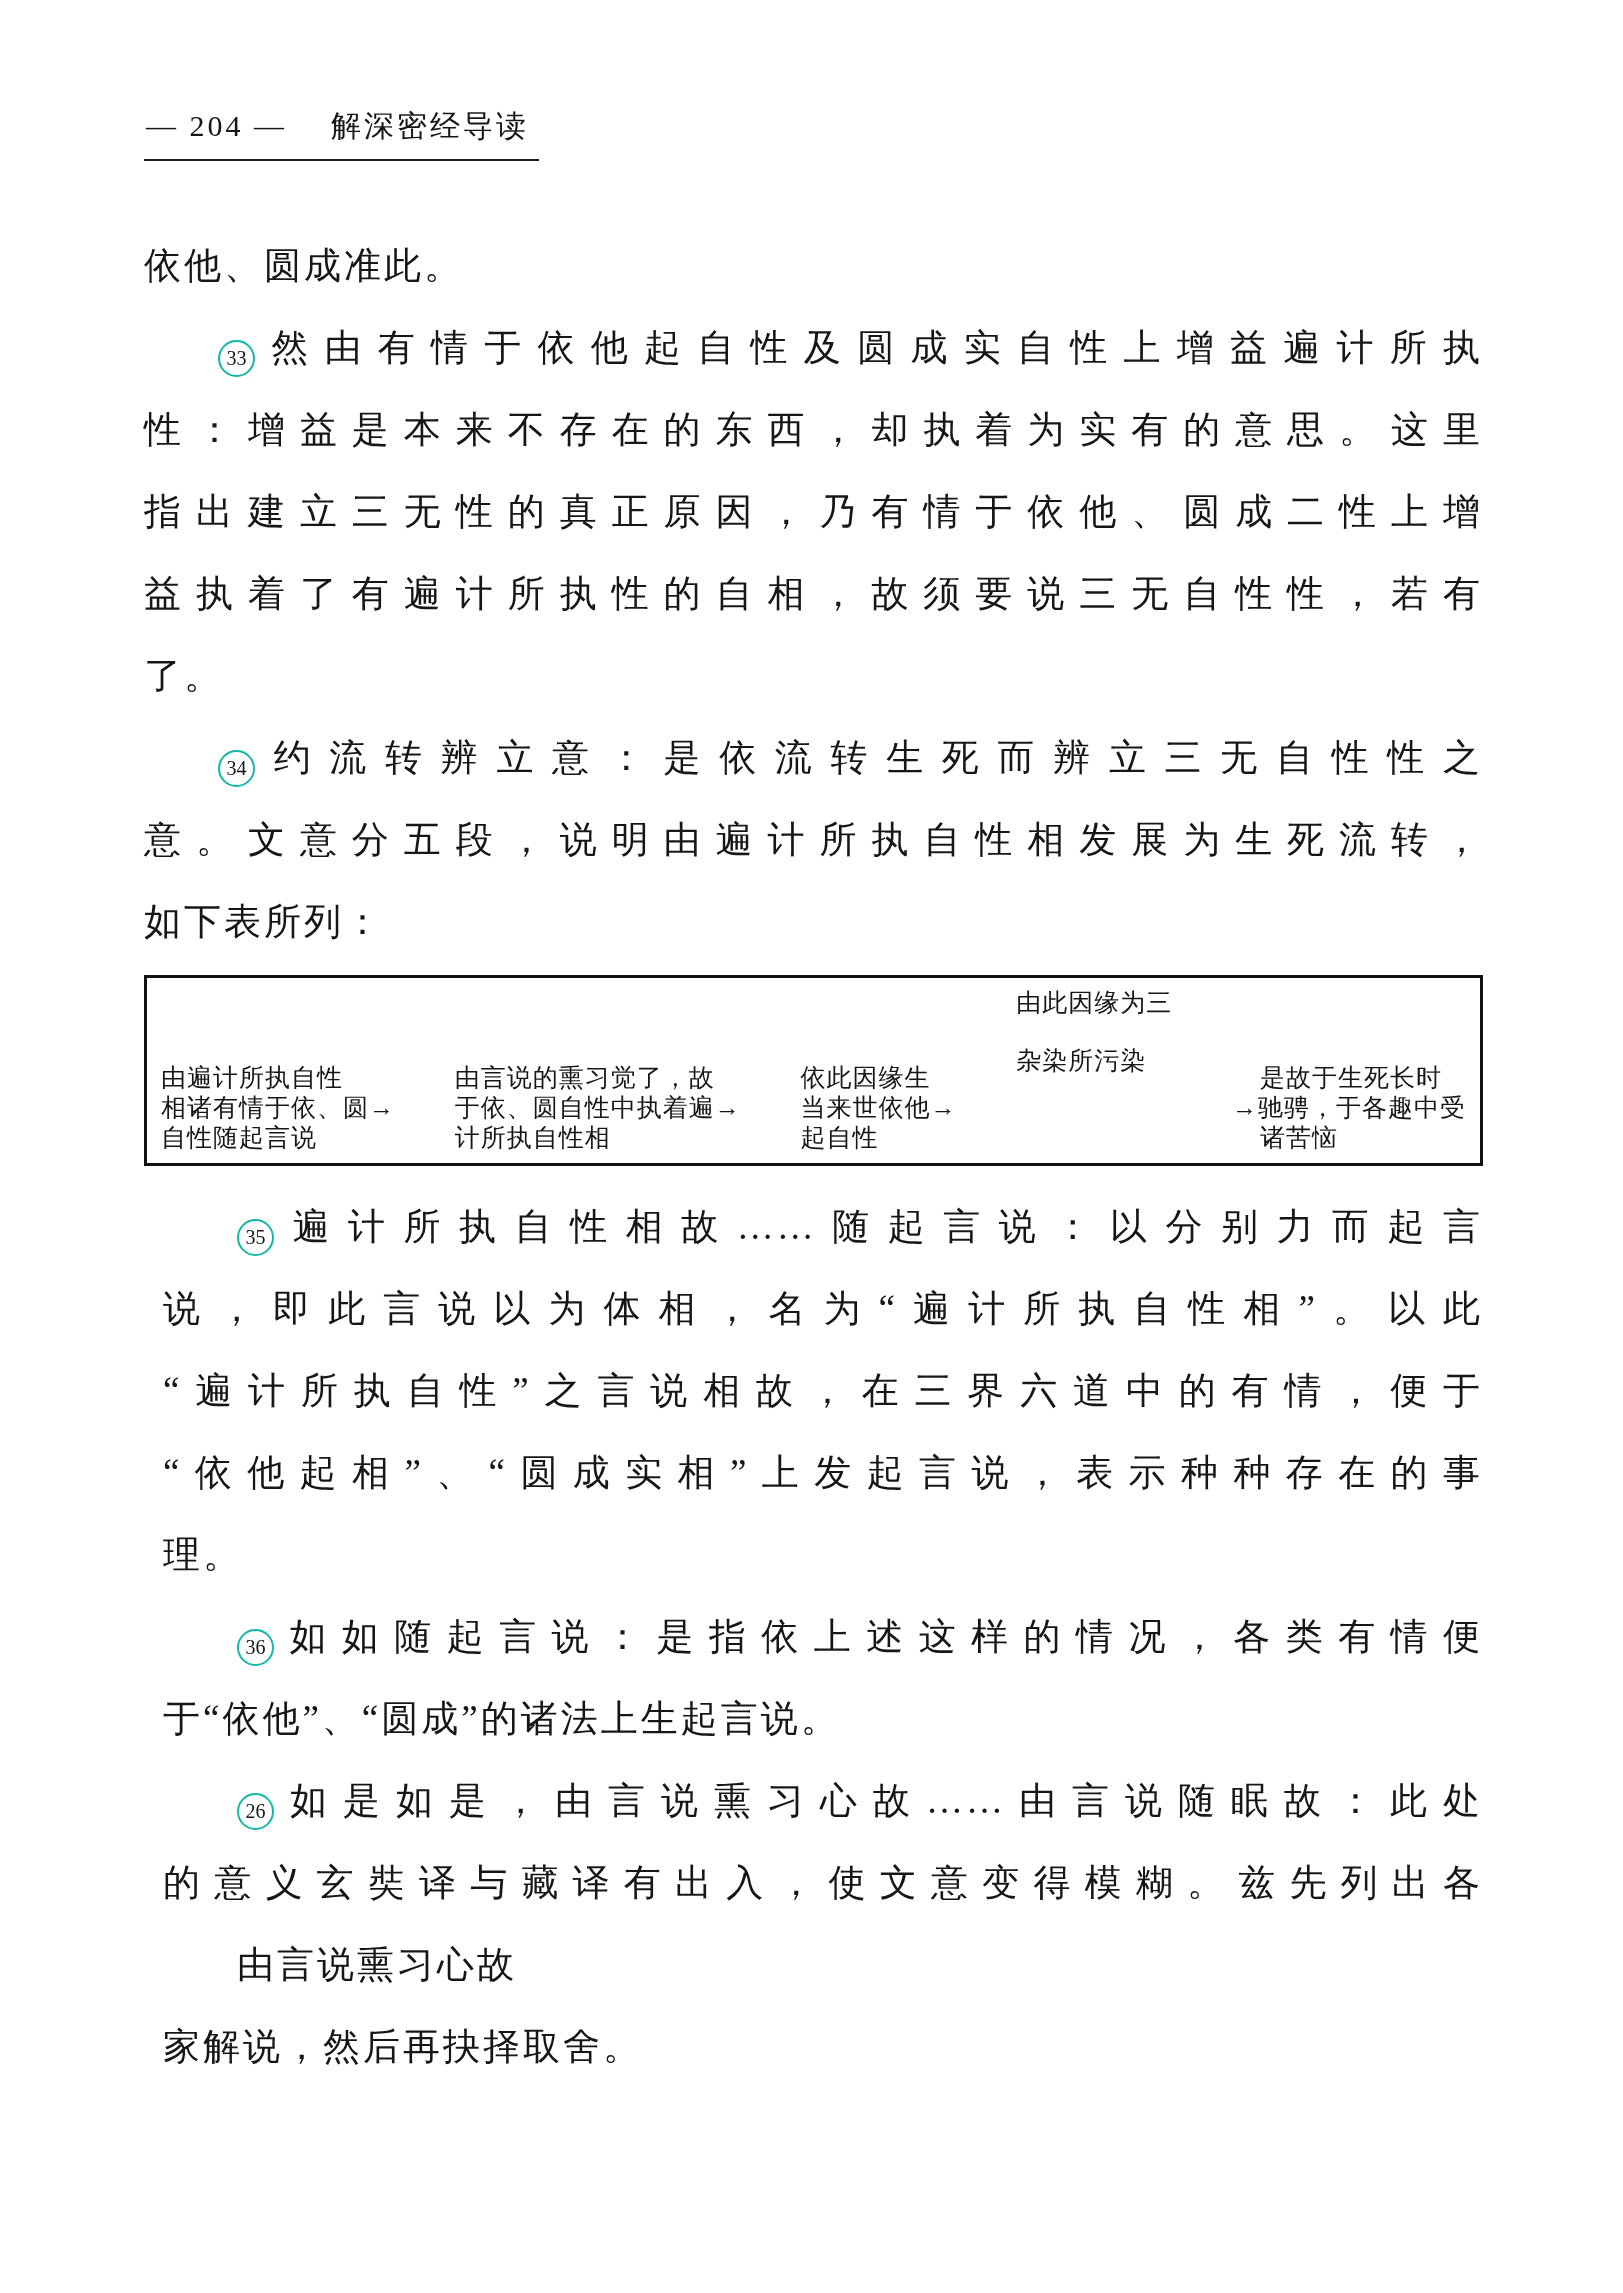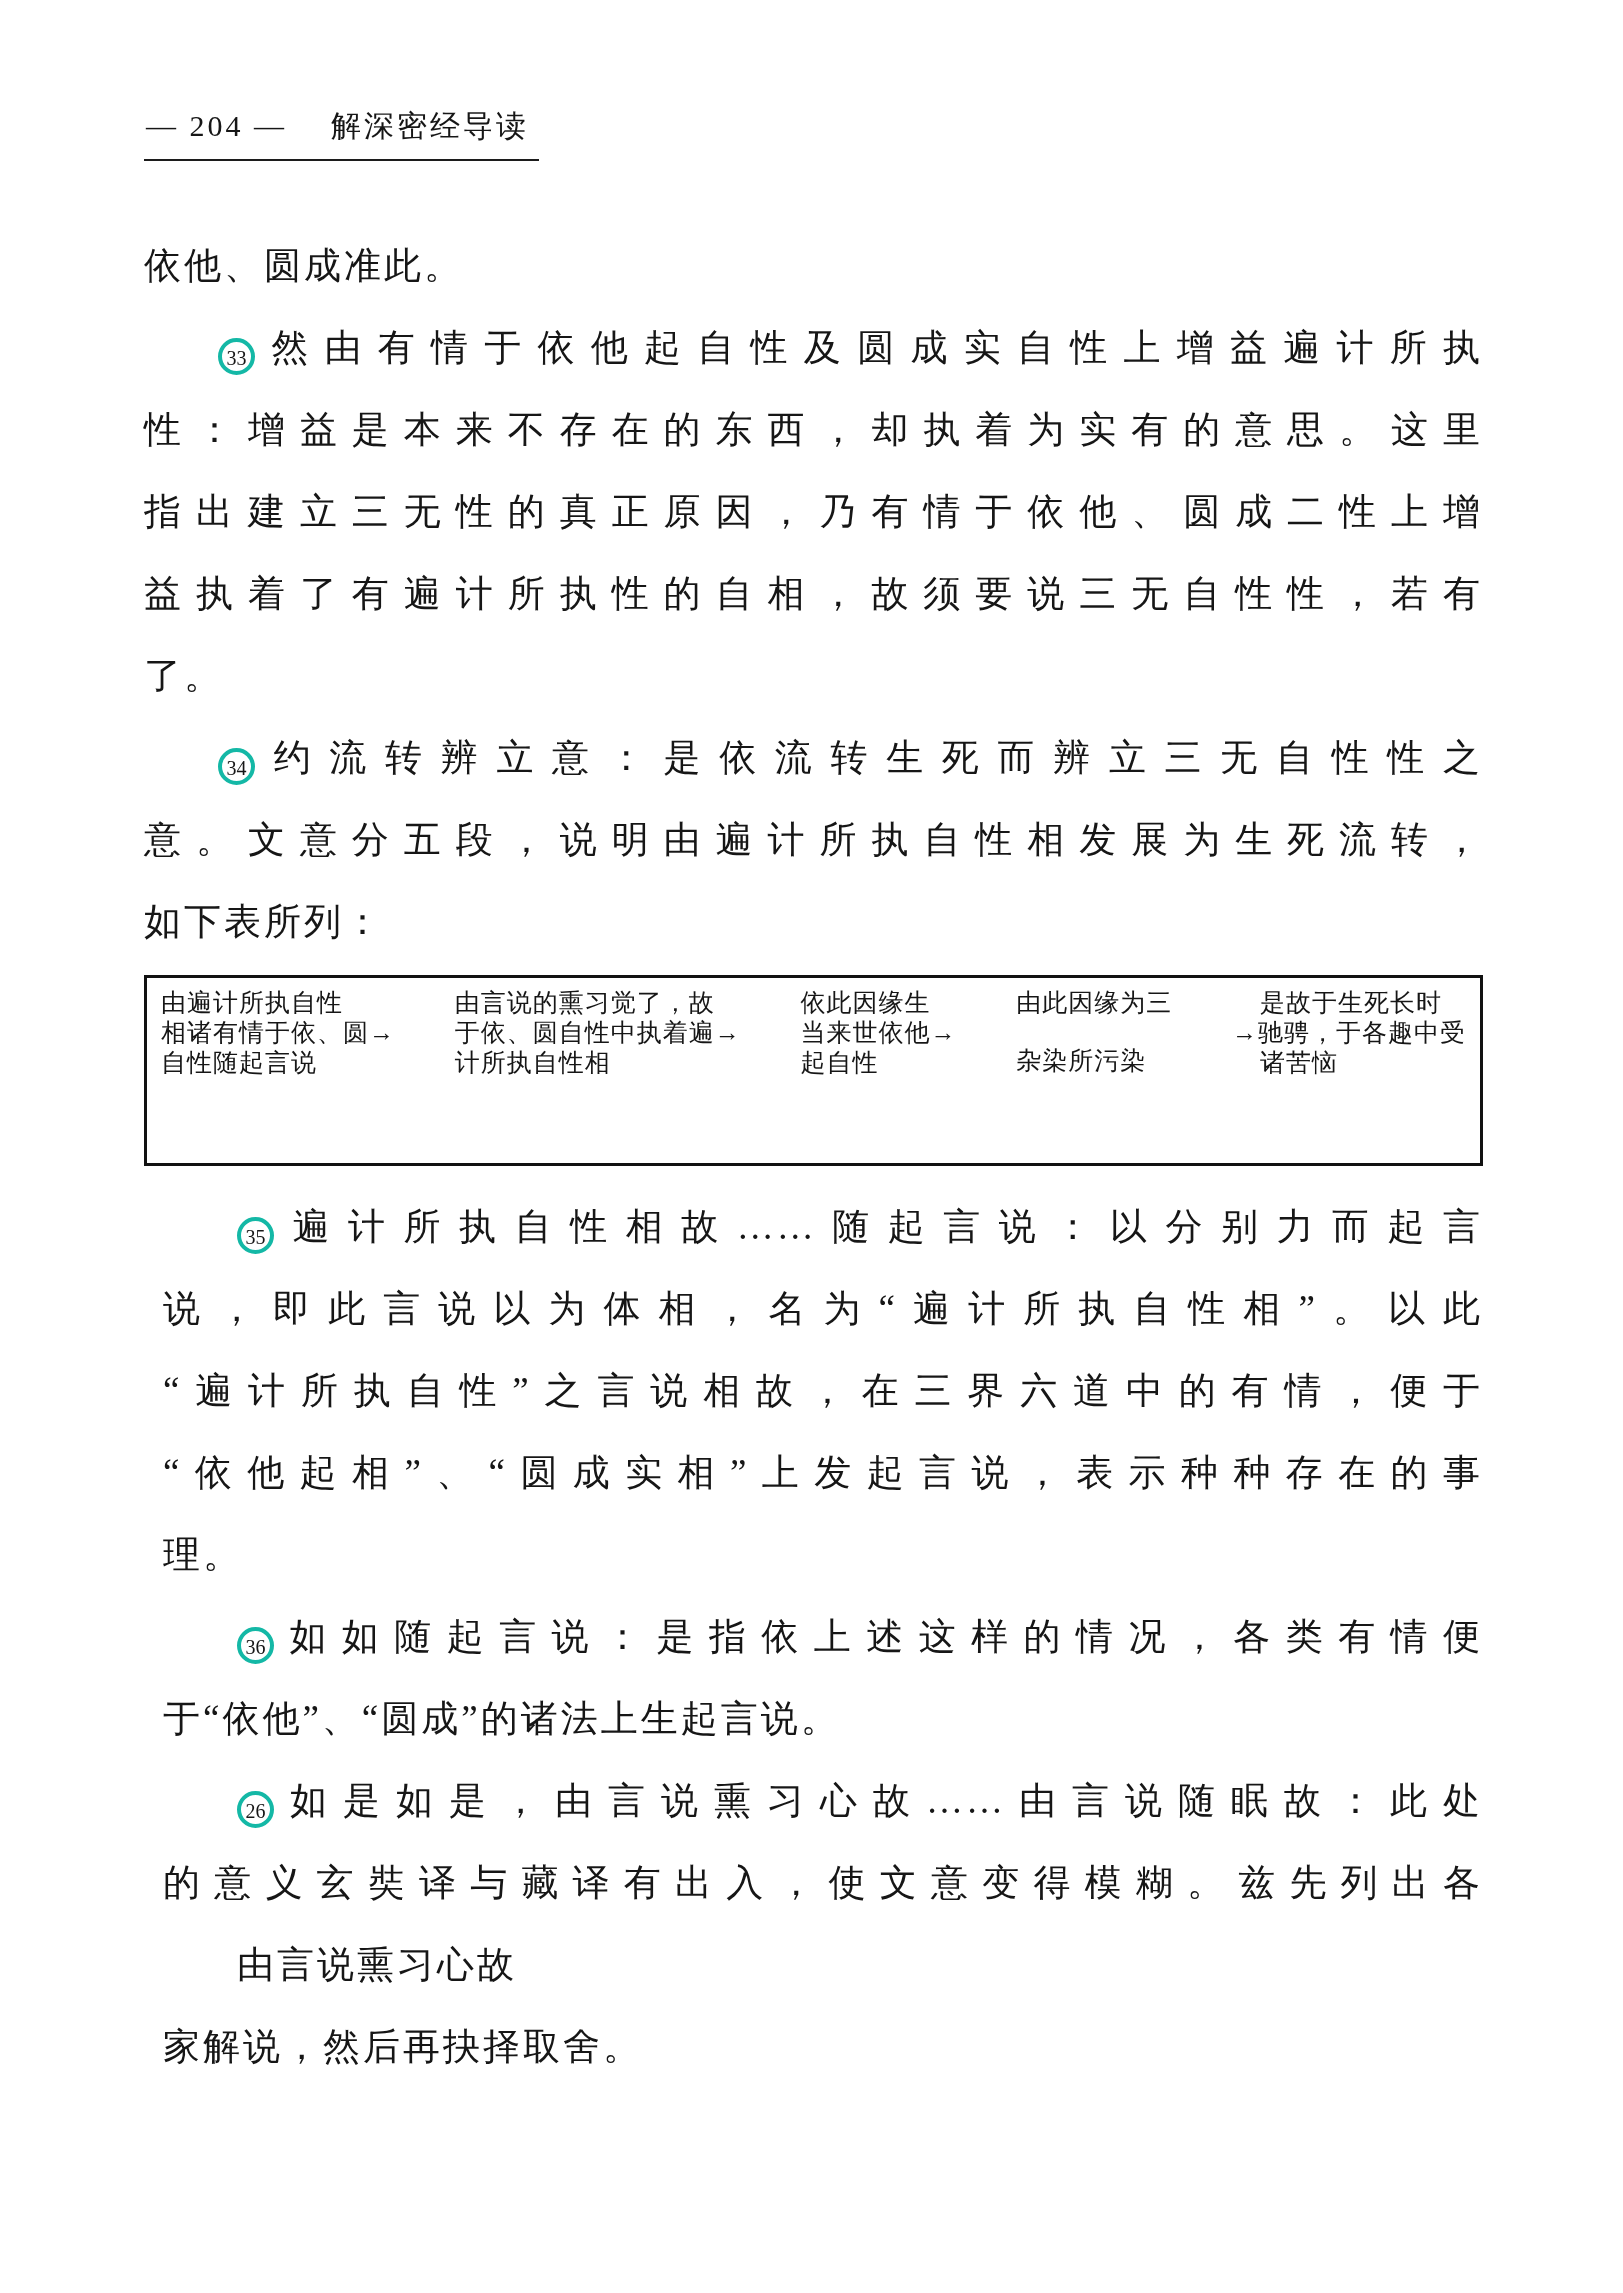--- a/index.html
+++ b/index.html
@@ -33,21 +33,21 @@
     letter-spacing:3px;
     text-align:left;
   }
   .line.fill{text-align:justify;text-align-last:justify;}
   .line.indent{text-indent:74px;}
   .circ{
     display:inline-block;
     box-sizing:border-box;
     width:37px;height:37px;
     line-height:32px;
-    border:4px solid #14b8a6;
+    border:2px solid #14b8a6;
     border-radius:50%;
     text-align-last:center;
     font-size:20px;
     letter-spacing:0;
     text-indent:0;
     vertical-align:-5px;
     margin-right:3px;
   }
   .flow-table{
     box-sizing:border-box;
@@ -55,21 +55,21 @@
     height:191px;
     border:3px solid #111;
     display:flex;
     justify-content:space-between;
     padding:10px 14px;
     font-size:25px;
   }
   .fcol{
     display:flex;
     flex-direction:column;
-    justify-content:flex-start;
+    justify-content:flex-end;
   }
   .fcol .fline{line-height:30px;white-space:nowrap;letter-spacing:1px;}
   .fcol.offset{justify-content:flex-start;gap:28px;}
   .fcol.pad-ends .fline:first-child,
   .fcol.pad-ends .fline:last-child{padding-left:28px;}
 </style>
 </head>
 <body>
 
 <div class="page">

